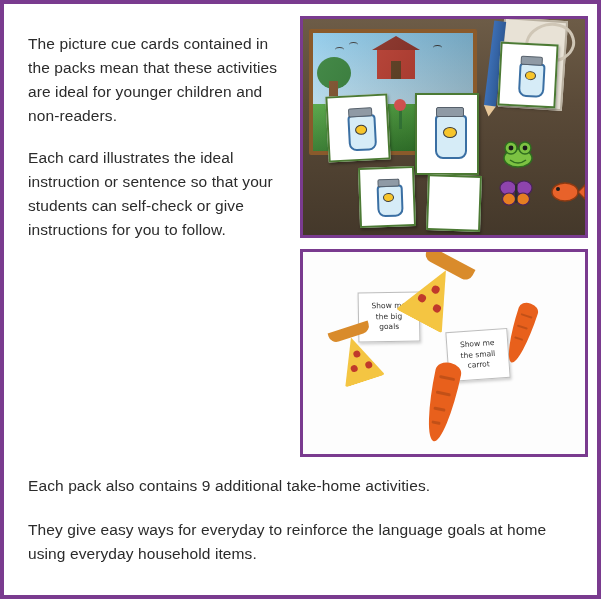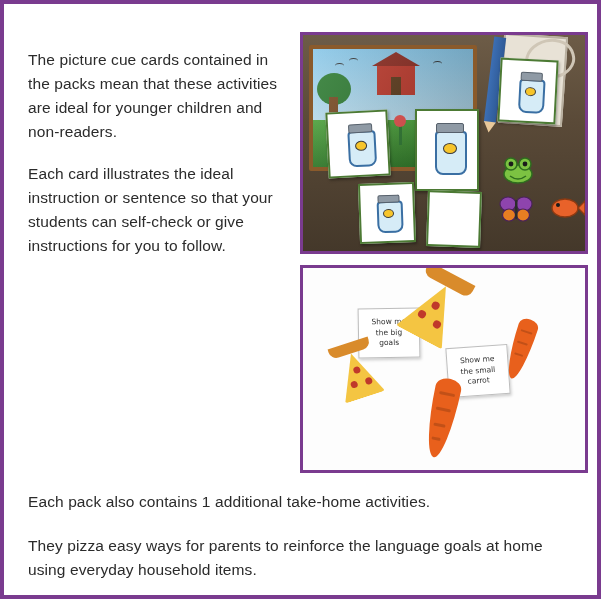--- a/index.html
+++ b/index.html
@@ -14,21 +14,21 @@
     position: relative;
     width: 601px;
     height: 599px;
     box-sizing: border-box;
     background: #ffffff;
     border: 4px solid #7a3b8f;
     overflow: hidden;
   }
   .inner {
     position: absolute;
-    left: 0; top: 16px;
+    left: 0; top: 0;
     width: 593px;
     height: 514px;
   }
   .text-col {
     position: absolute;
     left: 24px;
     top: 28px;
     width: 258px;
   }
   .para {
@@ -271,22 +271,22 @@
 
 <div class="page">
   <div class="inner">
 
     <div class="text-col">
       <p class="para">The picture cue cards contained in the packs mean that these activities are ideal for younger children and non-readers.</p>
       <p class="para">Each card illustrates the ideal instruction or sentence so that your students can self-check or give instructions for you to follow.</p>
     </div>
 
     <div class="bottom-col">
-      <p class="para">Each pack also contains 1 additional take-home activities.</p>
-      <p class="para">They pizza easy ways for parents to reinforce the language goals at home using everyday household items.</p>
+      <p class="para">Each pack also contains 9 additional take-home activities.</p>
+      <p class="para">They give easy ways for everyday to reinforce the language goals at home using everyday household items.</p>
     </div>
 
     <div class="photo" id="photo-top">
       <div class="tp-wood"></div>
 
       <div class="tp-book"></div>
       <div class="tp-mesh"></div>
       <div class="tp-pencil">
         <div class="tp-pencil-tip"></div>
       </div>

